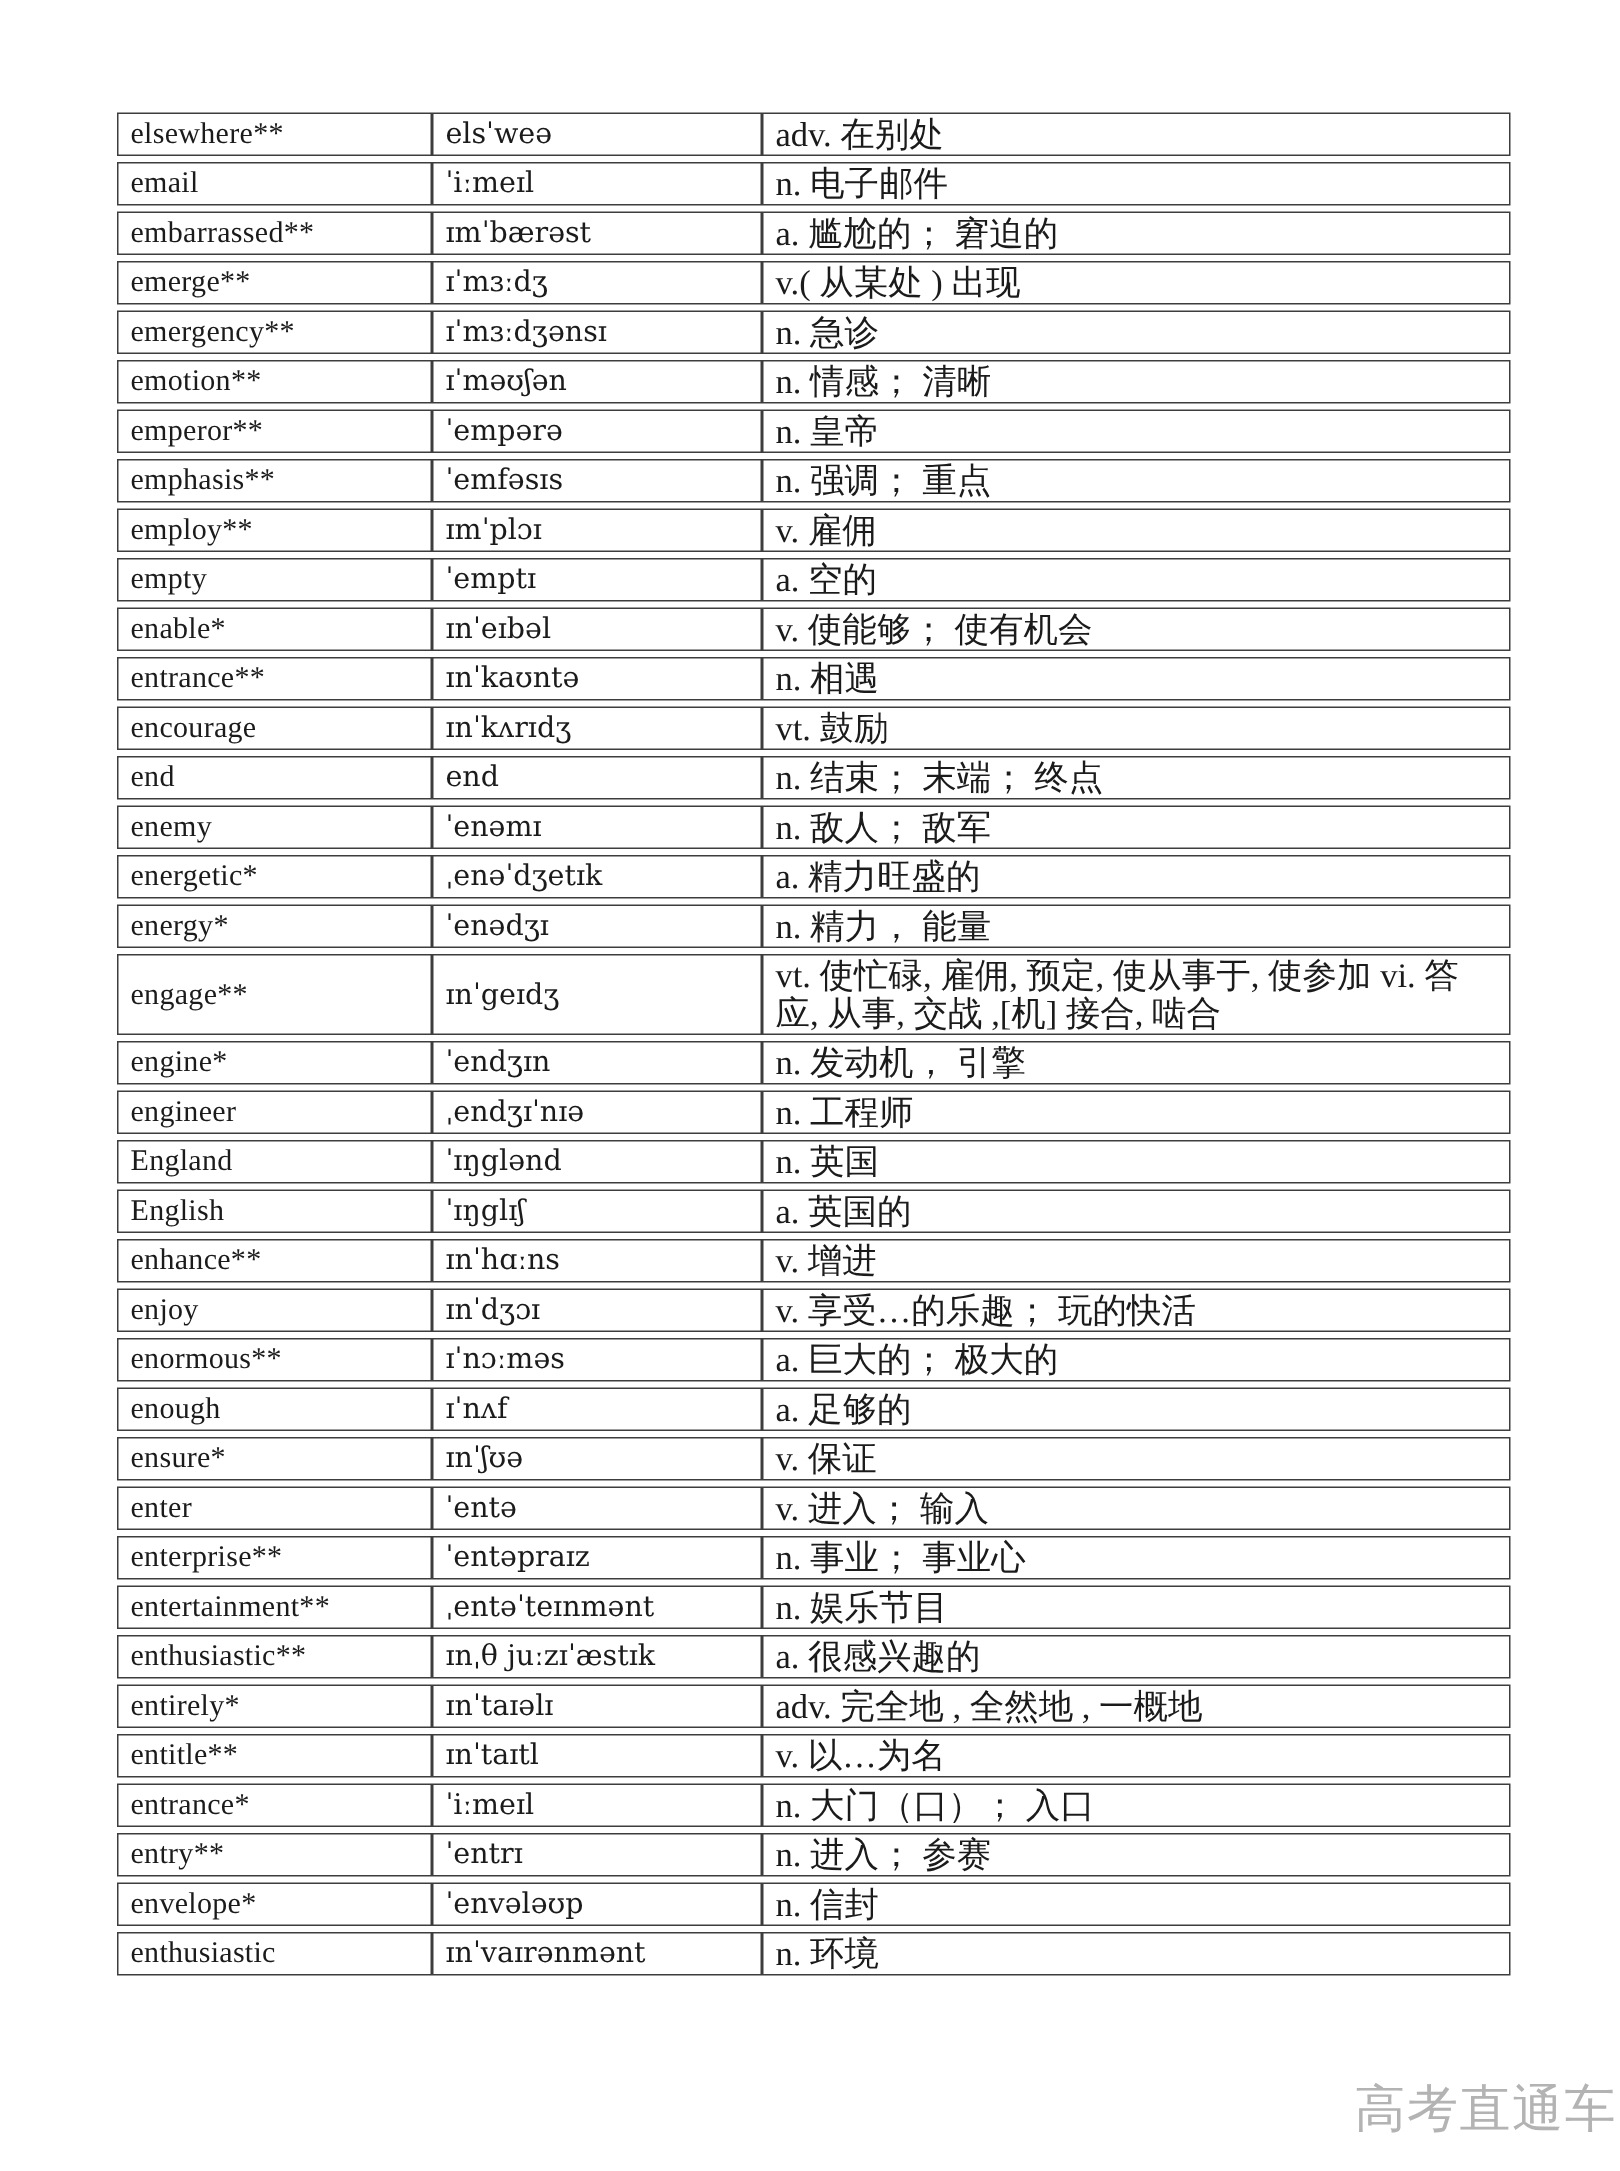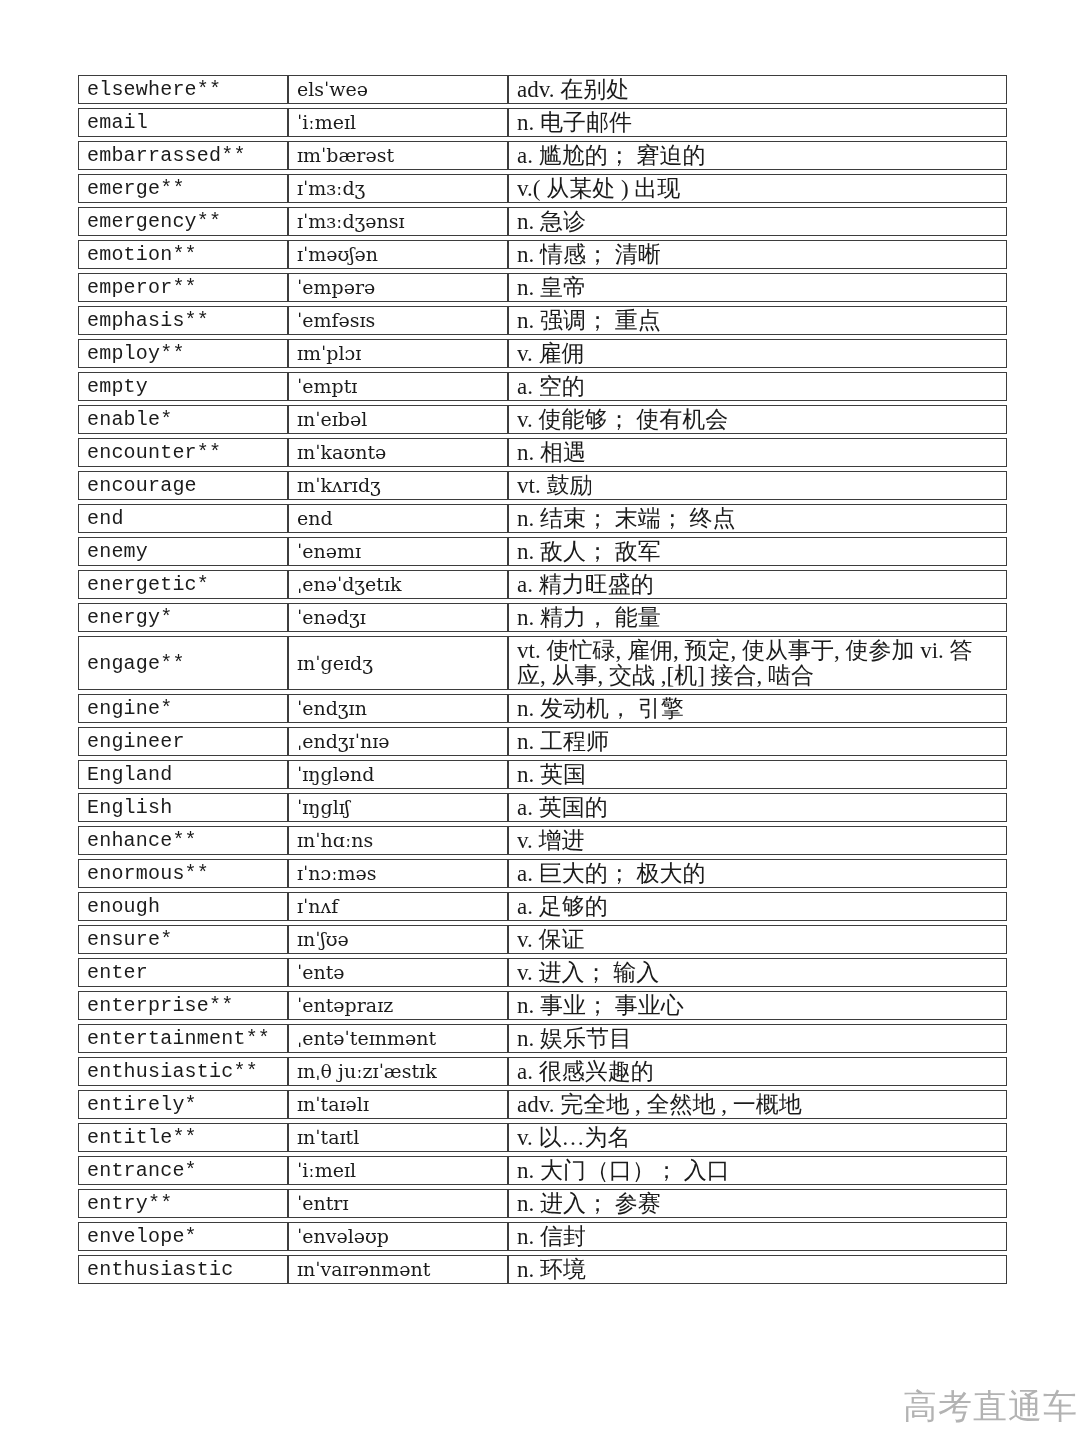--- a/index.html
+++ b/index.html
@@ -30,21 +30,21 @@
     padding:1px 6px 1px 8px;
     vertical-align:middle;
     font-size:20px;
     line-height:25px;
     color:var(--text-color);
     background:#fff;
     overflow:hidden;
     white-space:normal;
   }
   td.c-word{
-    font-family:Liberation Mono, monospace;
+    font-family:Liberation Serif, serif;
     letter-spacing:0.2px;
   }
   td.c-ipa{
     font-family:"DejaVu Serif","Liberation Serif",serif;
     font-size:19px;
   }
   td.c-meaning{
     font-size:23px;
   }
   .watermark{
@@ -119,21 +119,21 @@
       <td class="c-word">empty</td>
       <td class="c-ipa">ˈemptɪ</td>
       <td class="c-meaning">a. 空的</td>
     </tr>
         <tr>
       <td class="c-word">enable*</td>
       <td class="c-ipa">ɪnˈeɪbəl</td>
       <td class="c-meaning">v. 使能够； 使有机会</td>
     </tr>
         <tr>
-      <td class="c-word">encounter**</td>
+      <td class="c-word">entrance**</td>
       <td class="c-ipa">ɪnˈkaʊntə</td>
       <td class="c-meaning">n. 相遇</td>
     </tr>
         <tr>
       <td class="c-word">encourage</td>
       <td class="c-ipa">ɪnˈkʌrɪdʒ</td>
       <td class="c-meaning">vt. 鼓励</td>
     </tr>
         <tr>
       <td class="c-word">end</td>
@@ -179,20 +179,25 @@
       <td class="c-word">English</td>
       <td class="c-ipa">ˈɪŋglɪʃ</td>
       <td class="c-meaning">a. 英国的</td>
     </tr>
         <tr>
       <td class="c-word">enhance**</td>
       <td class="c-ipa">ɪnˈhɑːns</td>
       <td class="c-meaning">v. 增进</td>
     </tr>
         <tr>
+      <td class="c-word">enjoy</td>
+      <td class="c-ipa">ɪnˈdʒɔɪ</td>
+      <td class="c-meaning">v. 享受…的乐趣； 玩的快活</td>
+    </tr>
+        <tr>
       <td class="c-word">enormous**</td>
       <td class="c-ipa">ɪˈnɔːməs</td>
       <td class="c-meaning">a. 巨大的； 极大的</td>
     </tr>
         <tr>
       <td class="c-word">enough</td>
       <td class="c-ipa">ɪˈnʌf</td>
       <td class="c-meaning">a. 足够的</td>
     </tr>
         <tr>

